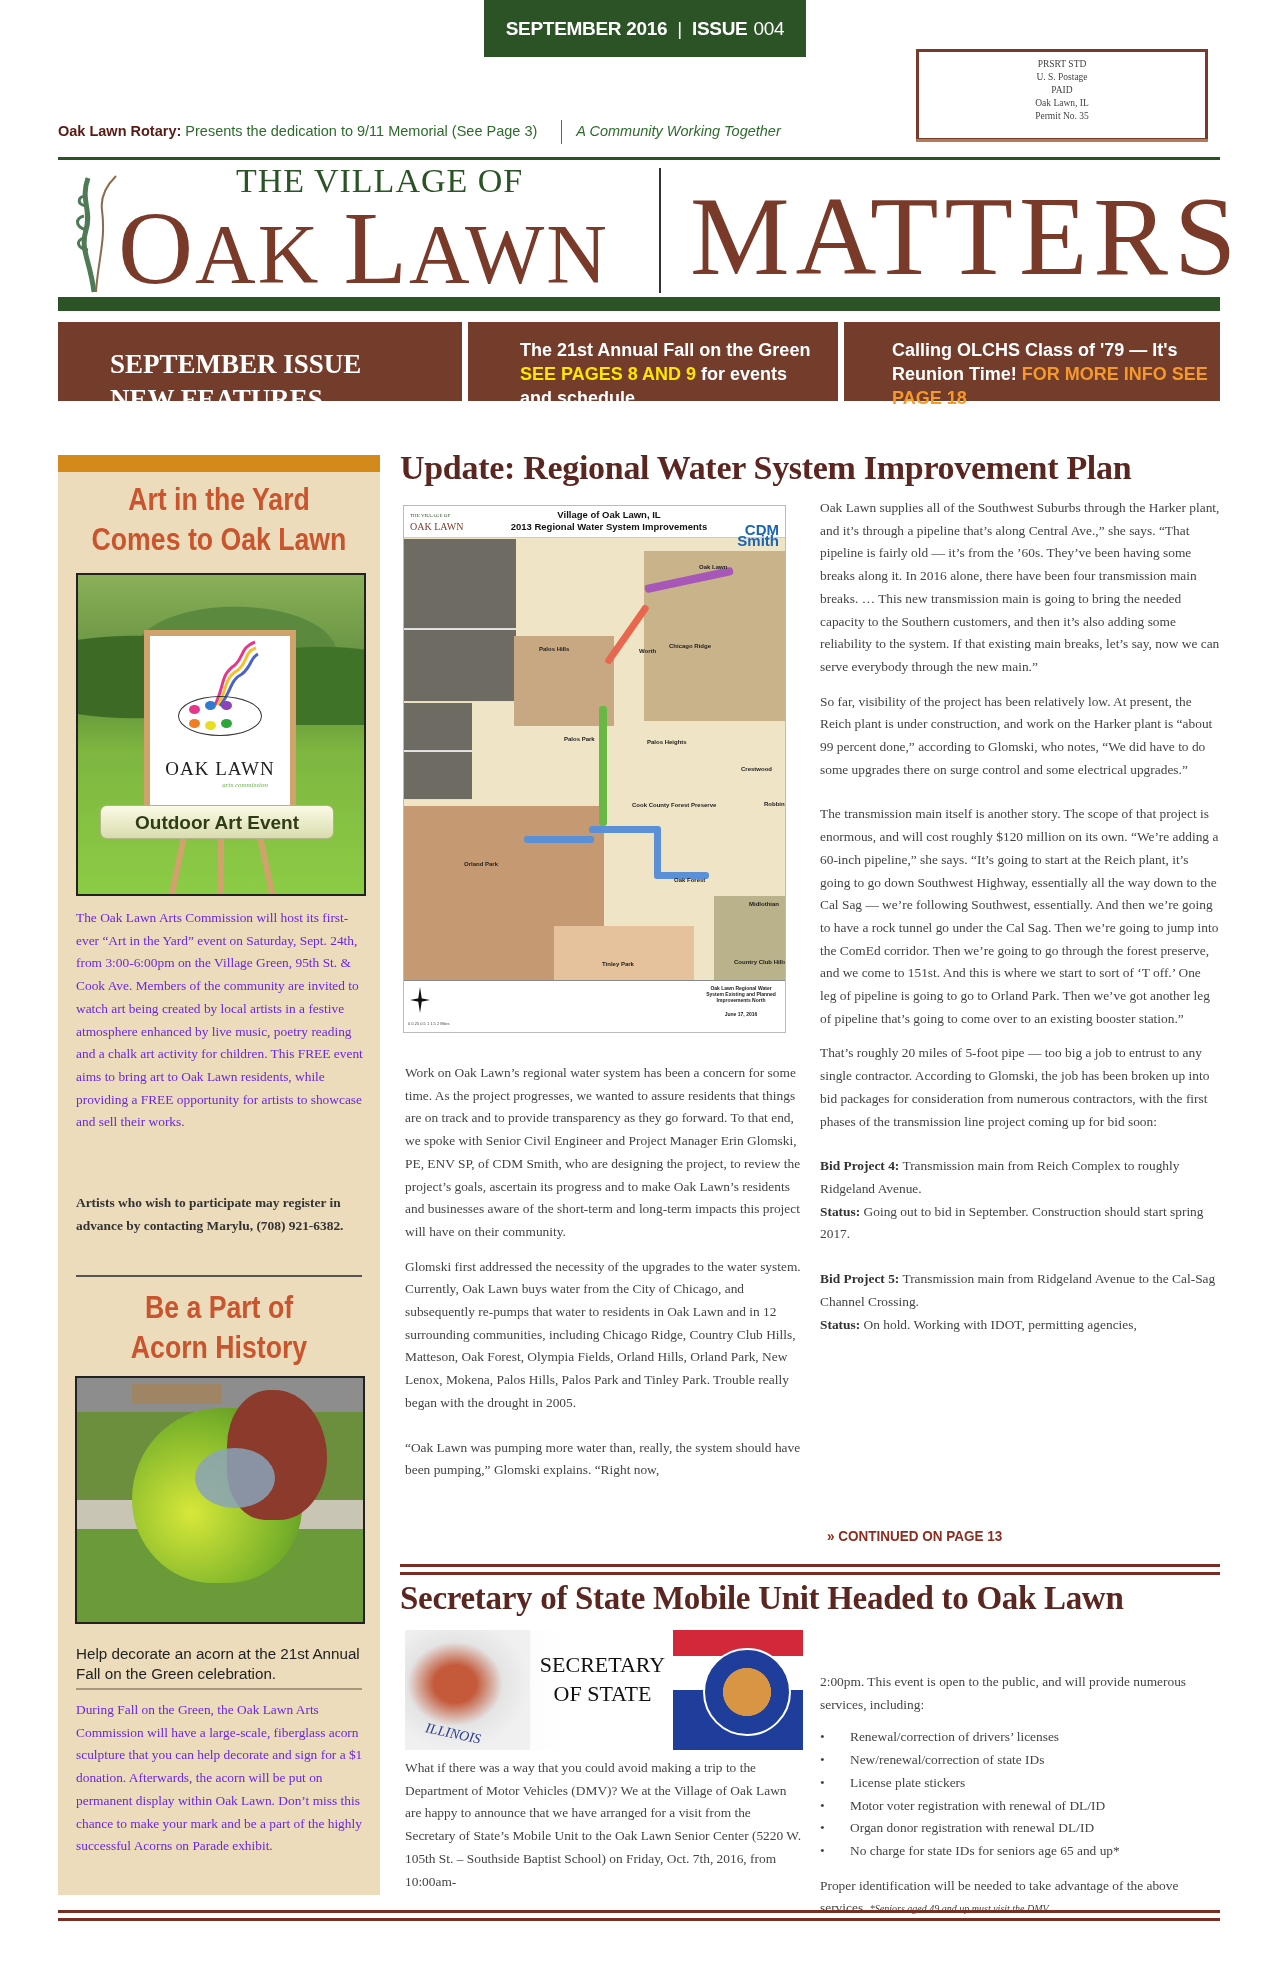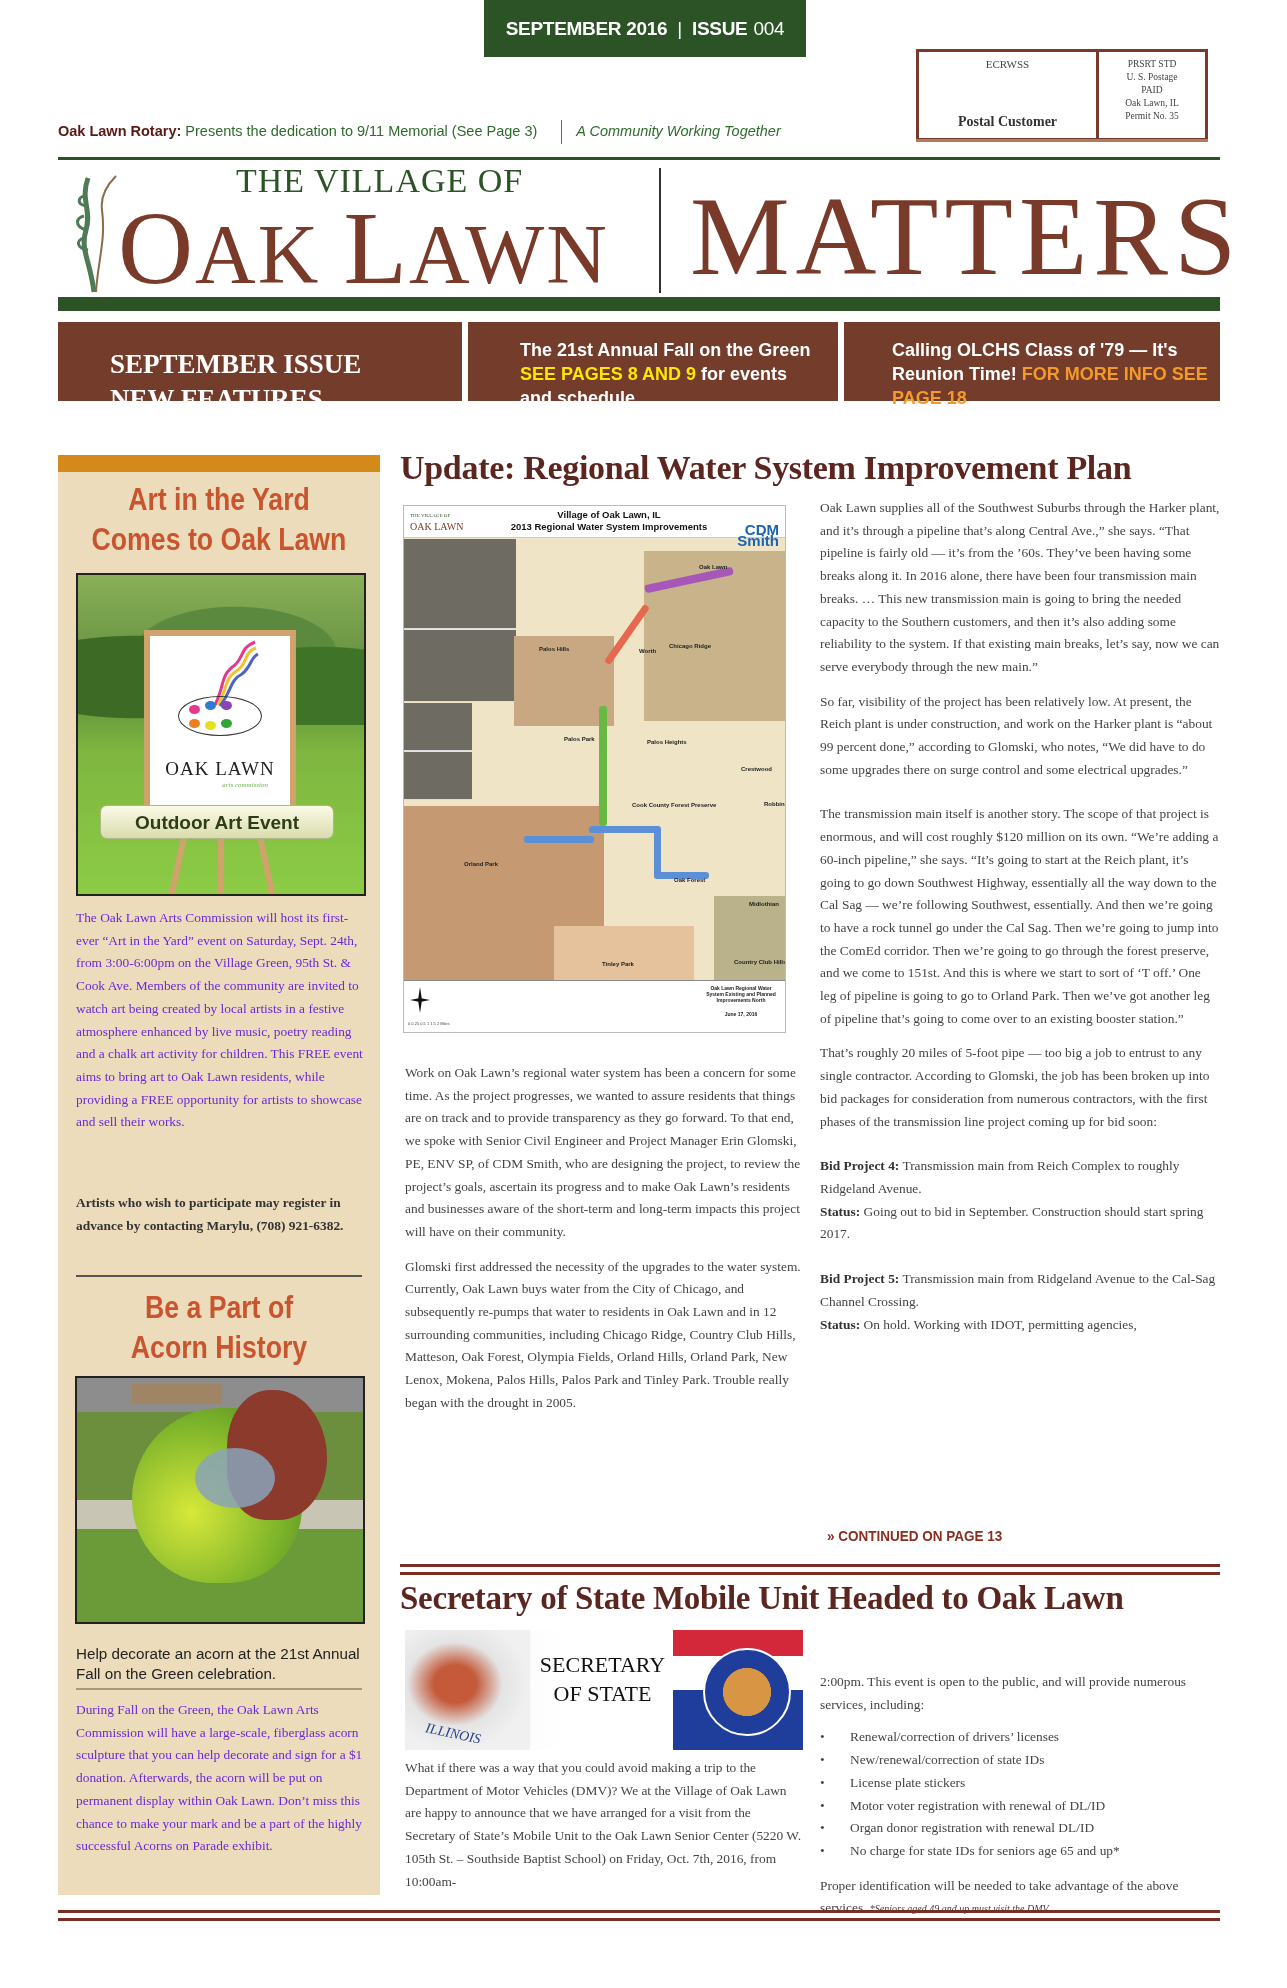--- a/index.html
+++ b/index.html
@@ -130,24 +130,20 @@
 </div>
 
 <div id="tagline" class="abs">
   <span class="lead">Oak Lawn Rotary:</span>
   <span>Presents the dedication to 9/11 Memorial  (See Page 3)</span>
   <span class="divider"></span>
   <span class="motto">A Community Working Together</span>
 </div>
 
 <div id="postal" class="abs">
-  <div class="left">
-    <div class="ecrwss">ECRWSS</div>
-    <div class="cust">Postal Customer</div>
-  </div>
   <div class="right">
     <div>PRSRT STD</div>
     <div>U. S. Postage</div>
     <div>PAID</div>
     <div>Oak Lawn, IL</div>
     <div>Permit No. 35</div>
   </div>
 </div>
 <div id="postal-bottom" class="abs"></div>
 
@@ -278,20 +274,21 @@
     <div class="rt">
       <div>Oak Lawn Regional Water System Existing and Planned Improvements North</div>
       <div style="margin-top: 8px;">June 17, 2016</div>
     </div>
   </div>
 </div>
 
 <div id="col-mid" class="abs body-text">
   <p class="para">Work on Oak Lawn’s regional water system has been a concern for some time. As the project progresses, we wanted to assure residents that things are on track and to provide transparency as they go forward. To that end, we spoke with Senior Civil Engineer and Project Manager Erin Glomski, PE, ENV SP, of CDM Smith, who are designing the project, to review the project’s goals, ascertain its progress and to make Oak Lawn’s residents and businesses aware of the short-term and long-term impacts this project will have on their community.</p>
   <p class="para gap">Glomski first addressed the necessity of the upgrades to the water system. Currently, Oak Lawn buys water from the City of Chicago, and subsequently re-pumps that water to residents in Oak Lawn and in 12 surrounding communities, including Chicago Ridge, Country Club Hills, Matteson, Oak Forest, Olympia Fields, Orland Hills, Orland Park, New Lenox, Mokena, Palos Hills, Palos Park and Tinley Park. Trouble really began with the drought in 2005.</p>
+  <p class="para">“Oak Lawn was pumping more water than, really, the system should have been pumping,” Glomski explains. “Right now,</p>
 </div>
 
 <div id="col-right" class="abs body-text">
   <p class="para">Oak Lawn supplies all of the Southwest Suburbs through the Harker plant, and it’s through a pipeline that’s along Central Ave.,” she says. “That pipeline is fairly old — it’s from the ’60s. They’ve been having some breaks along it. In 2016 alone, there have been four transmission main breaks. … This new transmission main is going to bring the needed capacity to the Southern customers, and then it’s also adding some reliability to the system. If that existing main breaks, let’s say, now we can serve everybody through the new main.”</p>
   <p class="para gap">So far, visibility of the project has been relatively low. At present, the Reich plant is under construction, and work on the Harker plant is “about 99 percent done,” according to Glomski, who notes, “We did have to do some upgrades there on surge control and some electrical upgrades.”</p>
   <p class="para">The transmission main itself is another story. The scope of that project is enormous, and will cost roughly $120 million on its own. “We’re adding a 60-inch pipeline,” she says. “It’s going to start at the Reich plant, it’s going to go down Southwest Highway, essentially all the way down to the Cal Sag — we’re following Southwest, essentially. And then we’re going to have a rock tunnel go under the Cal Sag. Then we’re going to jump into the ComEd corridor. Then we’re going to go through the forest preserve, and we come to 151st. And this is where we start to sort of ‘T off.’ One leg of pipeline is going to go to Orland Park. Then we’ve got another leg of pipeline that’s going to come over to an existing booster station.”</p>
   <p class="para gap">That’s roughly 20 miles of 5-foot pipe — too big a job to entrust to any single contractor. According to Glomski, the job has been broken up into bid packages for consideration from numerous contractors, with the first phases of the transmission line project coming up for bid soon:</p>
   <div class="para gap">
     <span class="label-b">Bid Project 4:</span>
     <span>Transmission main from Reich Complex to roughly Ridgeland Avenue.</span><br>

